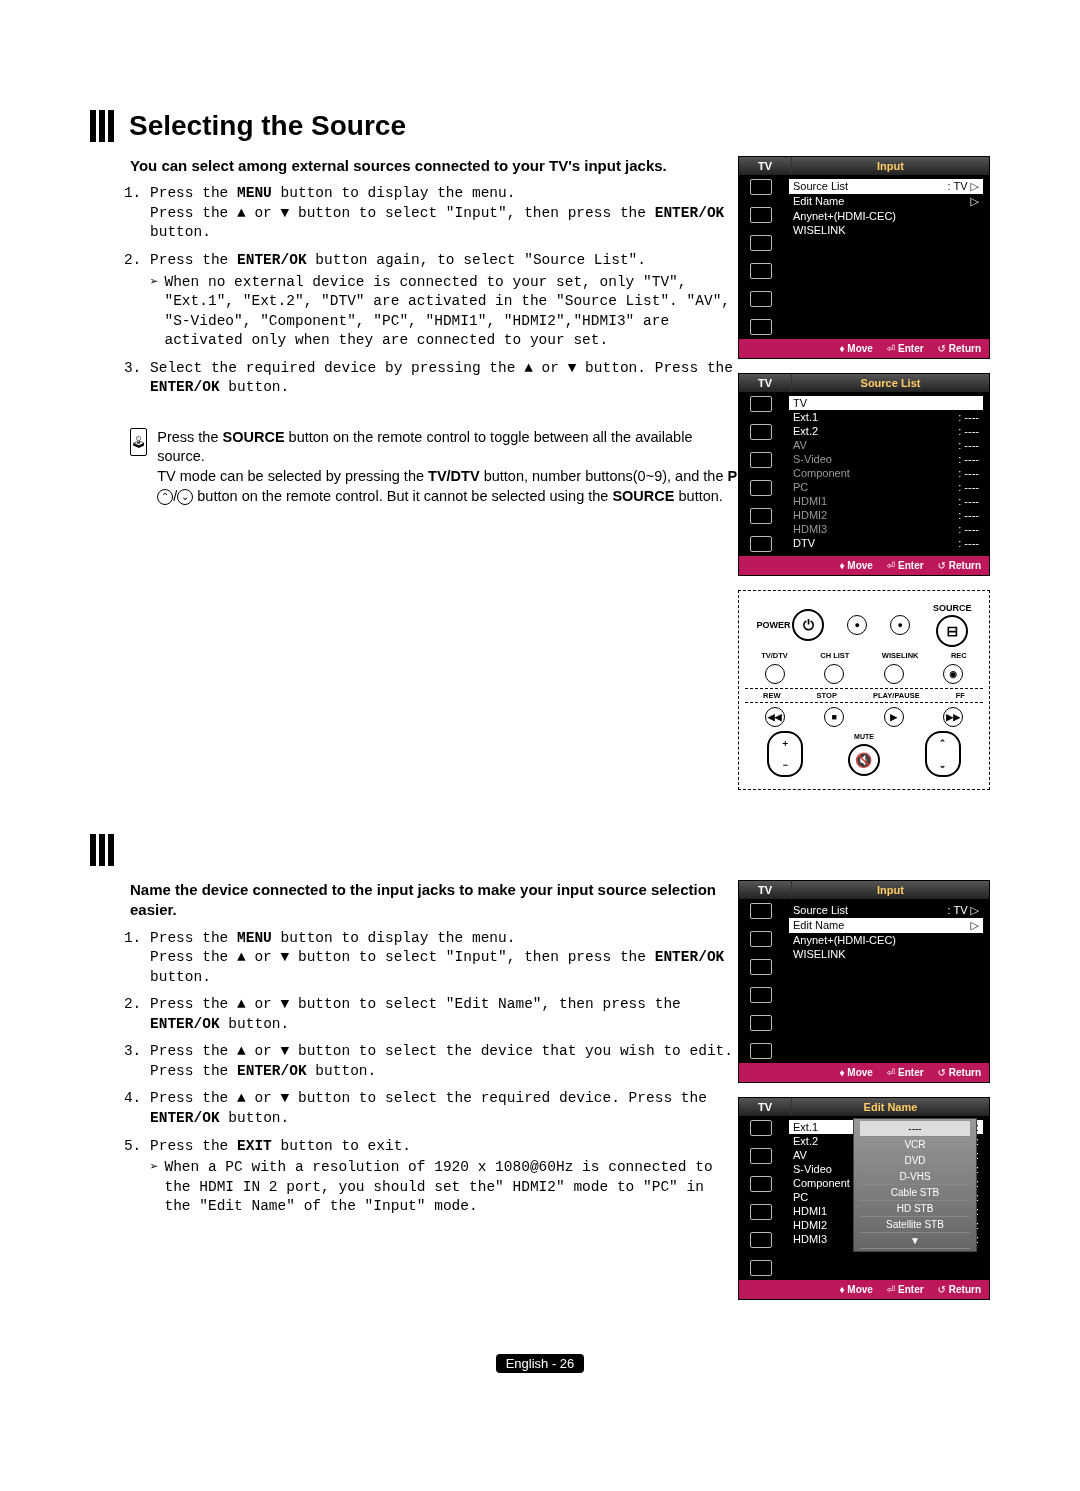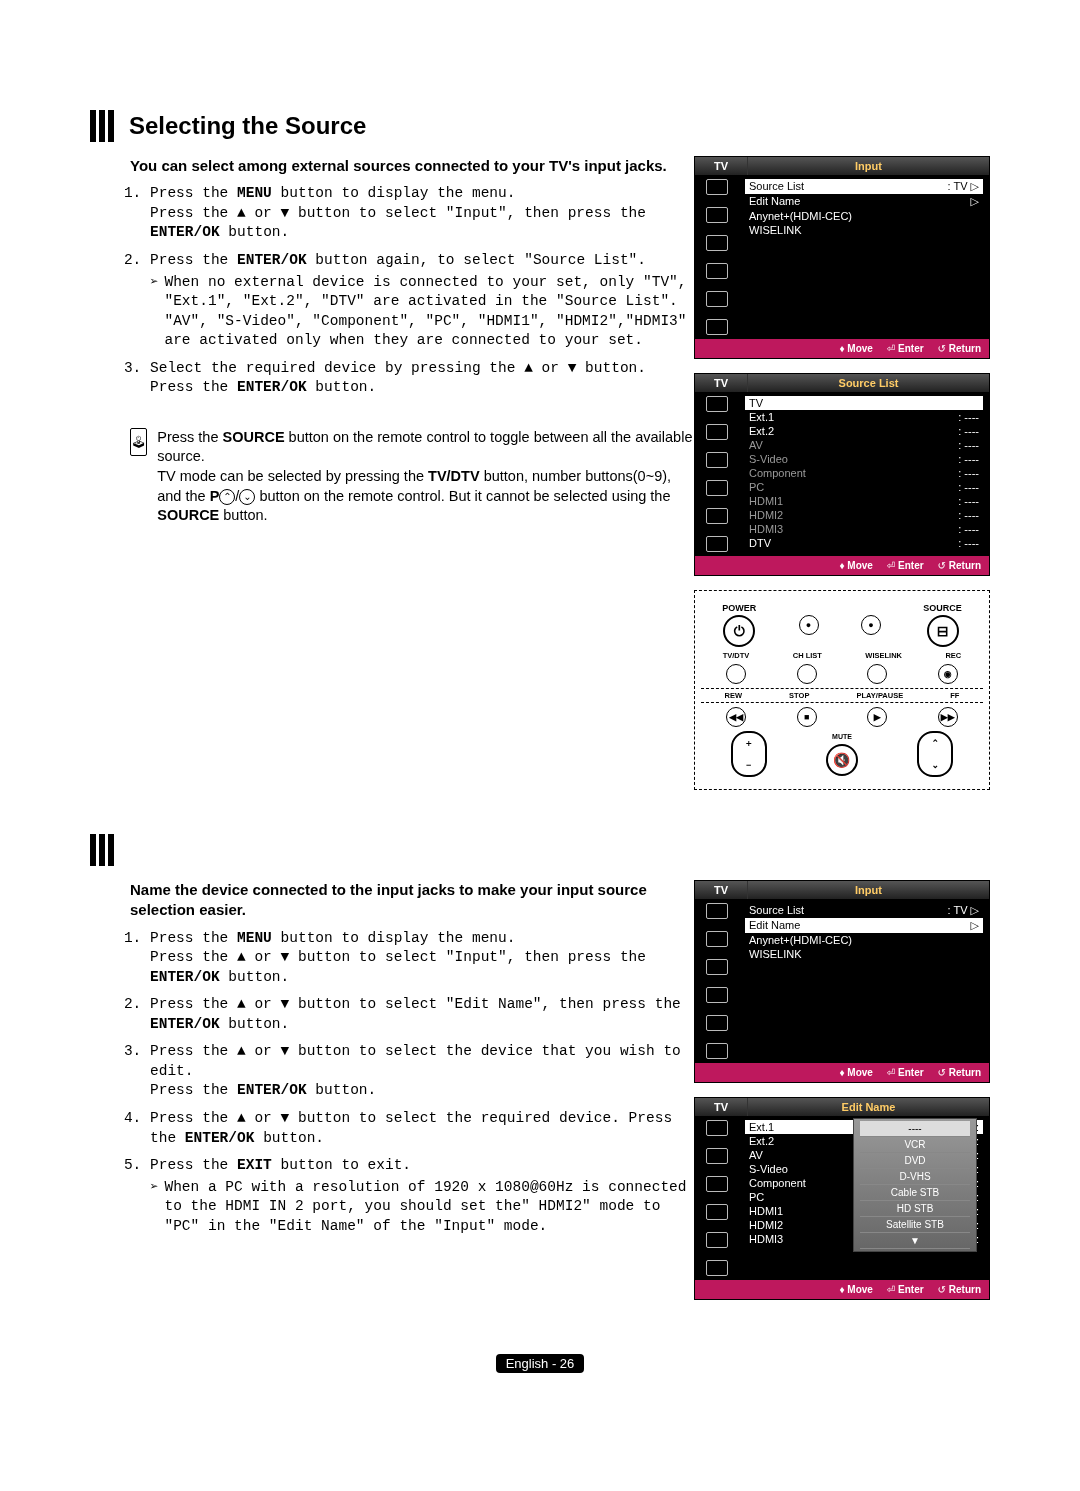--- a/index.html
+++ b/index.html
@@ -25,31 +25,31 @@
 }
 .bars span {
   display: inline-block;
   width: 6px;
   height: 32px;
   background: #000;
   margin-right: 3px;
   vertical-align: middle;
 }
 .section-title {
-  font-size: 24px;
+  font-size: 28px;
   font-weight: bold;
 }
 .cols {
   display: flex;
 }
 .left {
   flex: 1 1 auto;
 }
 .right {
-  width: 296px;
+  width: 252px;
   flex: 0 0 auto;
 }
 .intro {
   font-weight: bold;
   font-size: 15px;
   margin-bottom: 8px;
   line-height: 1.35;
   padding-left: 40px;
 }
 ol.steps {
@@ -402,21 +402,21 @@
     </div>
     <div class="osd-footer">
             <span>♦ <b>Move</b></span>
             <span>⏎ <b>Enter</b></span>
             <span>↺ <b>Return</b></span>
           </div>
   </div>
 
   <div class="remote">
     <div class="rm-row">
-      <div style="display:flex;flex-direction:column;align-items:center;gap:2px;">
+      <div style="display:flex;flex-direction:row;align-items:center;gap:2px;">
               <span>POWER</span>
               <div class="rm-btn-big">⏻</div>
             </div>
       <div class="rm-btn-sm">●</div>
             <div class="rm-btn-sm">●</div>
       <div style="display:flex;flex-direction:column;align-items:center;gap:2px;">
               <span>SOURCE</span>
               <div class="rm-btn-big">⊟</div>
             </div>
     </div>

